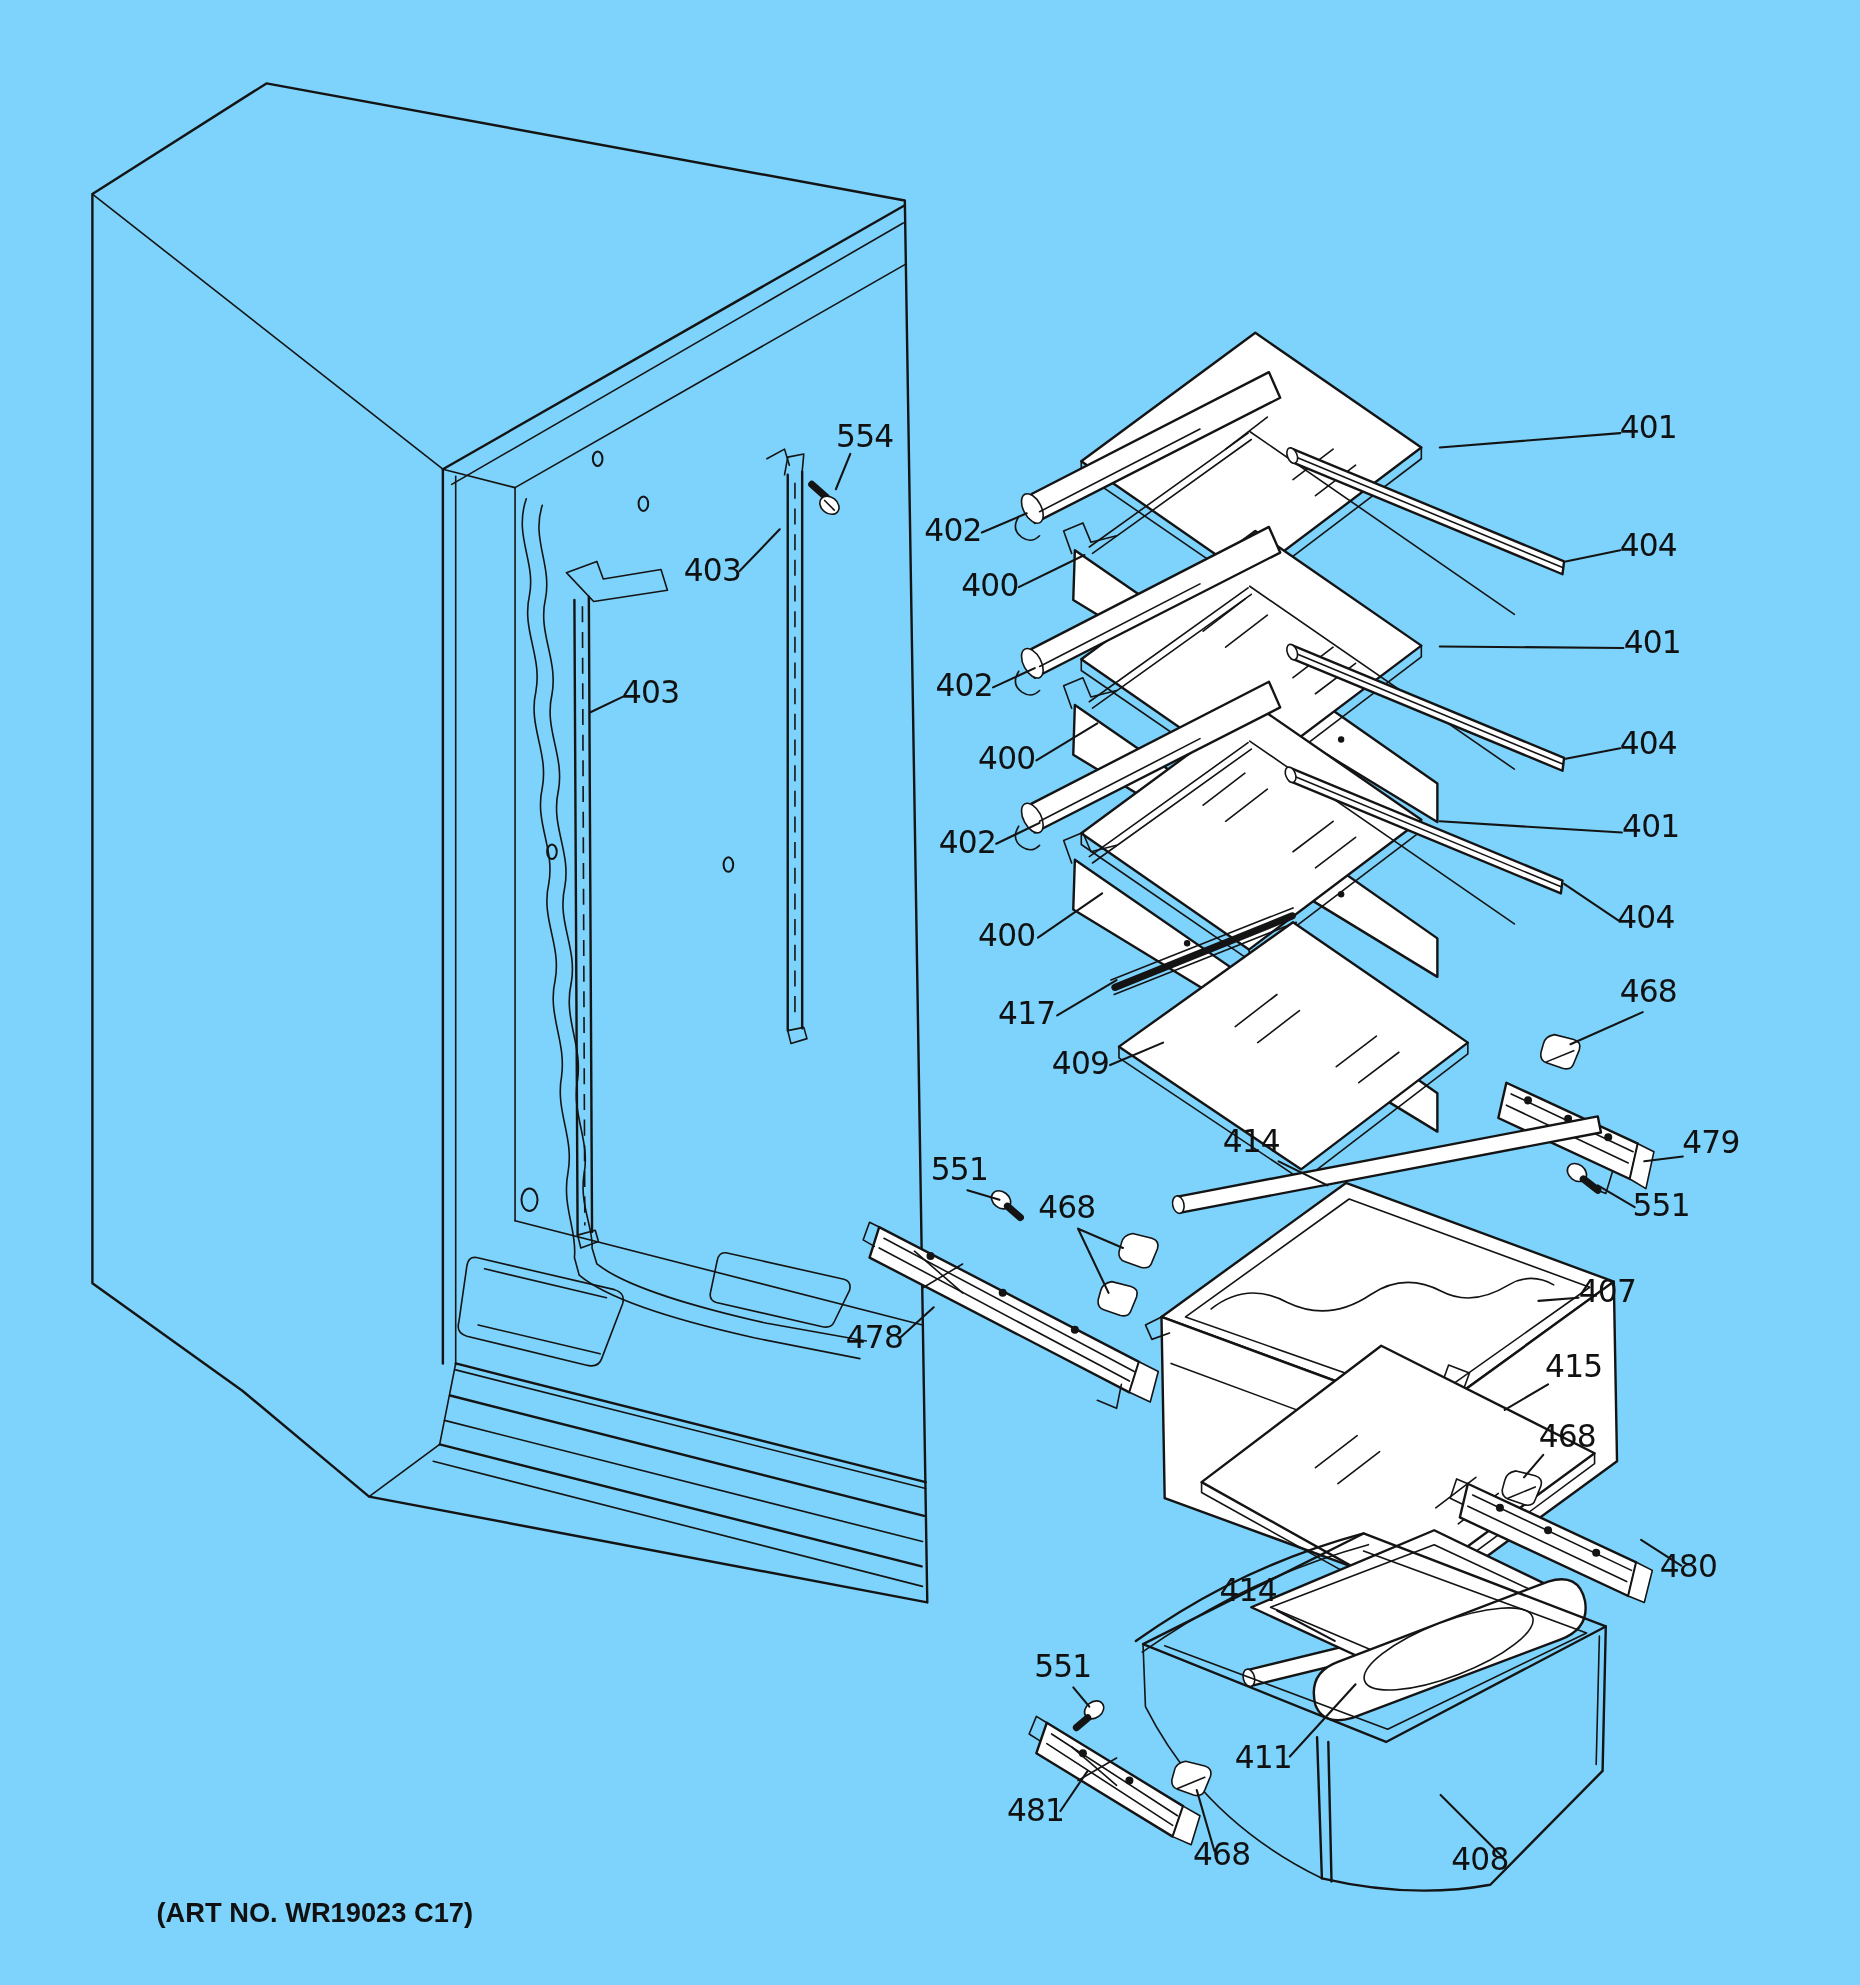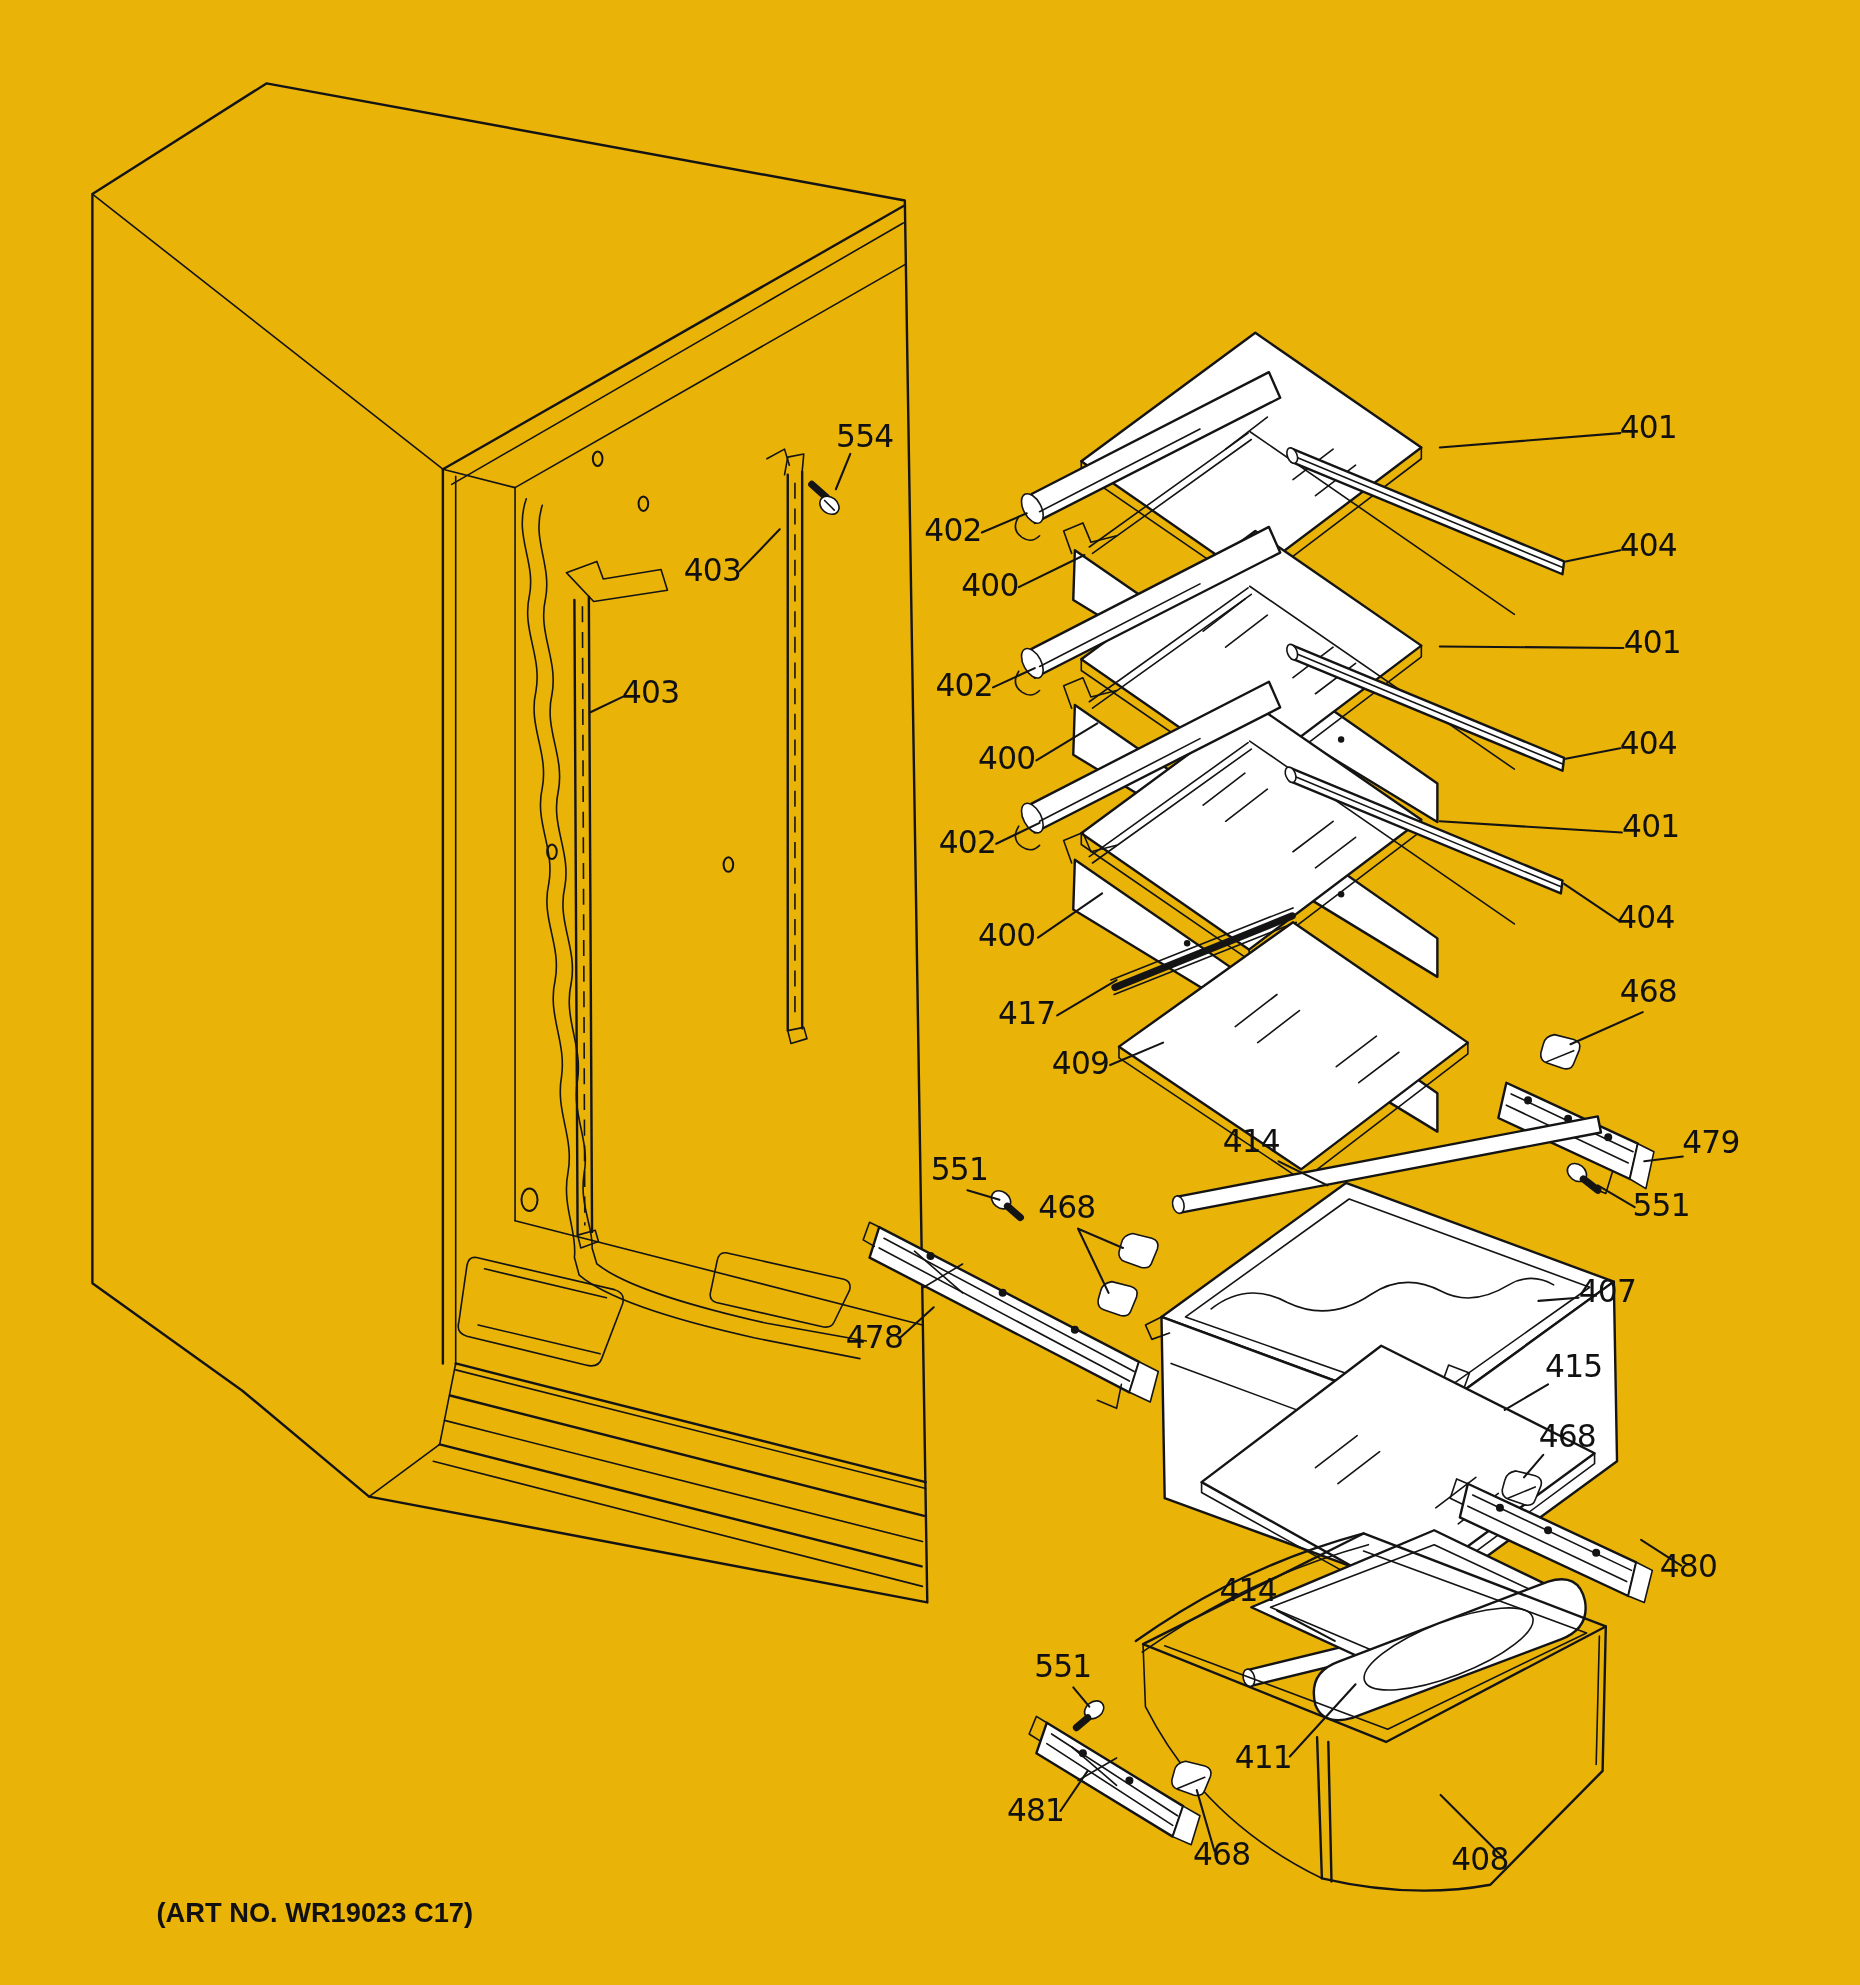--- a/index.html
+++ b/index.html
@@ -1,16 +1,16 @@
 <!DOCTYPE html>
 <html style="font-size:13px"><head>
 <meta charset="utf-8">
 <style>
   html,body{margin:0;padding:0;background:#ffffff;}
-  .stage{position:relative;width:1861px;height:1985px;background:#eab308;overflow:hidden;
+  .stage{position:relative;width:1861px;height:1985px;background:#7dd3fc;overflow:hidden;
          font-family:"DejaVu Sans","Liberation Sans",sans-serif;}
   svg{display:block;width:1861px;height:1985px;}
   .ln{fill:none;stroke:#141414;stroke-width:3;stroke-linecap:round;stroke-linejoin:round;}
   .ln2{fill:none;stroke:#141414;stroke-width:2;stroke-linecap:round;stroke-linejoin:round;}
   .lnw{fill:#ffffff;stroke:#141414;stroke-width:3;stroke-linejoin:round;}
   .lnw2{fill:#ffffff;stroke:#141414;stroke-width:2;stroke-linejoin:round;}
   .dash{fill:none;stroke:#141414;stroke-width:2;stroke-dasharray:20 12;}
   .thick{fill:none;stroke:#141414;stroke-width:9;stroke-linecap:round;}
   .leader{fill:none;stroke:#141414;stroke-width:2.6;stroke-linecap:round;}
   .callout{font-size:39px;letter-spacing:-1px;fill:#111;}

